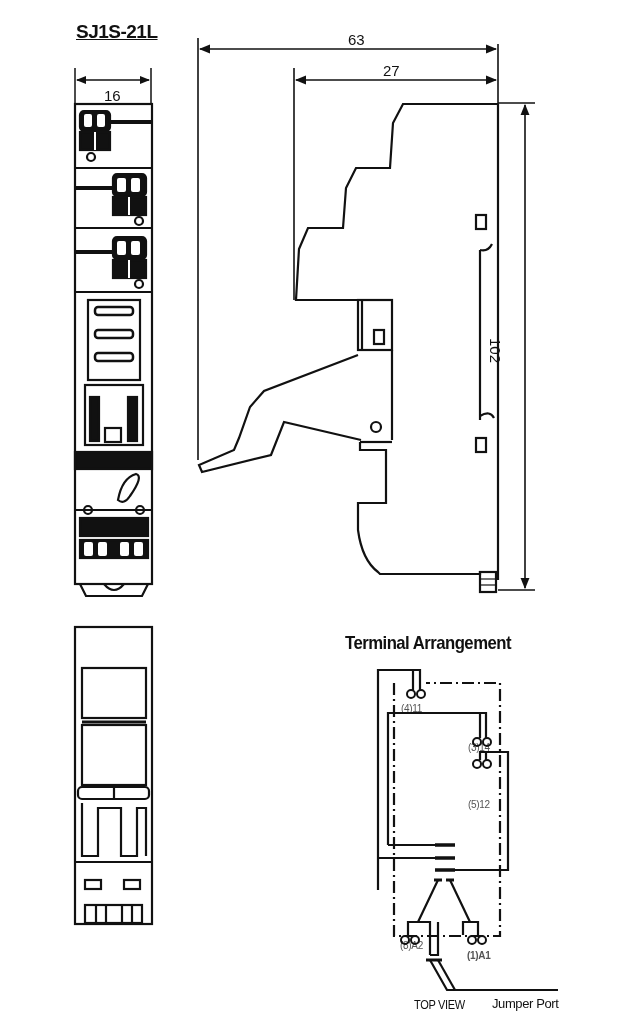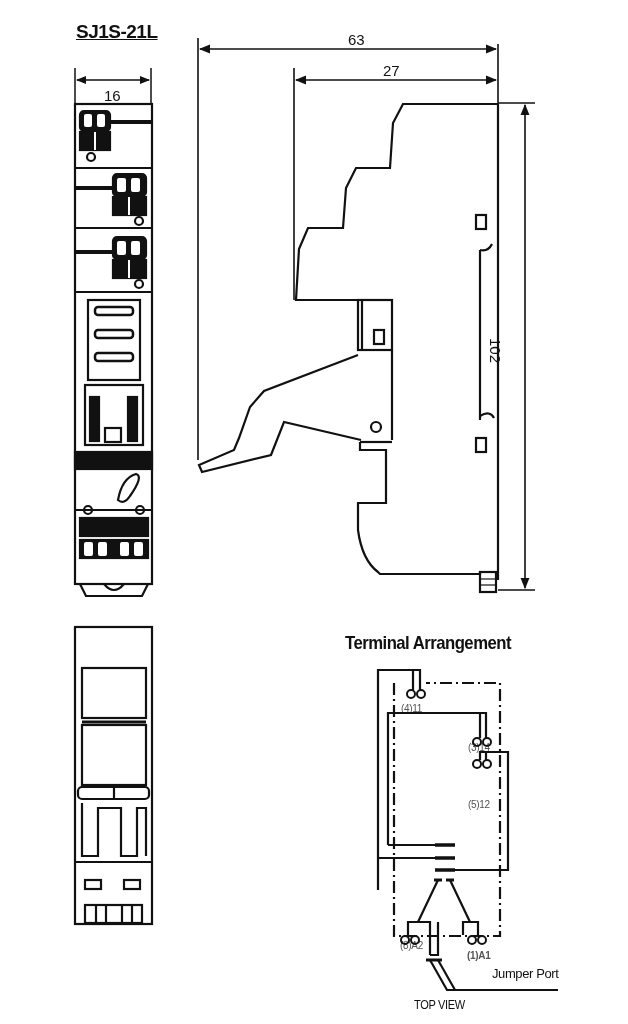--- a/index.html
+++ b/index.html
@@ -21,21 +21,21 @@
 <div class="lbl dim" style="left:348px;top:31px;">63</div>
 <div class="lbl dim" style="left:383px;top:62px;">27</div>
 <div class="lbl dim" style="left:504px;top:338px;transform:rotate(90deg);transform-origin:left top;">102</div>
 
 <div class="lbl section" style="left:345px;top:632px;">Terminal Arrangement</div>
 <div class="lbl term" style="left:401px;top:703px;">(4)11</div>
 <div class="lbl term" style="left:468px;top:742px;">(3)14</div>
 <div class="lbl term" style="left:468px;top:799px;">(5)12</div>
 <div class="lbl term" style="left:400px;top:906px;margin-top:34px;">(8)A2</div>
 <div class="lbl term" style="left:467px;top:950px;font-weight:bold;">(1)A1</div>
-<div class="lbl small" style="left:492px;top:966px;text-align:right;">Jumper Port</div>
+<div class="lbl small" style="left:492px;top:996px;text-align:right;">Jumper Port</div>
 <div class="lbl small" style="left:414px;top:997px;transform:scaleX(0.85);transform-origin:left top;">TOP VIEW</div>
 
 <svg width="628" height="1024" viewBox="0 0 628 1024" xmlns="http://www.w3.org/2000/svg">
   <defs>
     <marker id="arr" viewBox="0 0 10 10" refX="9" refY="5" markerWidth="7" markerHeight="7" orient="auto-start-reverse">
       <path d="M0,1 L10,5 L0,9 z" fill="#111"></path>
     </marker>
   </defs>
 
   <g fill="none" stroke="#111" stroke-width="2.2">

